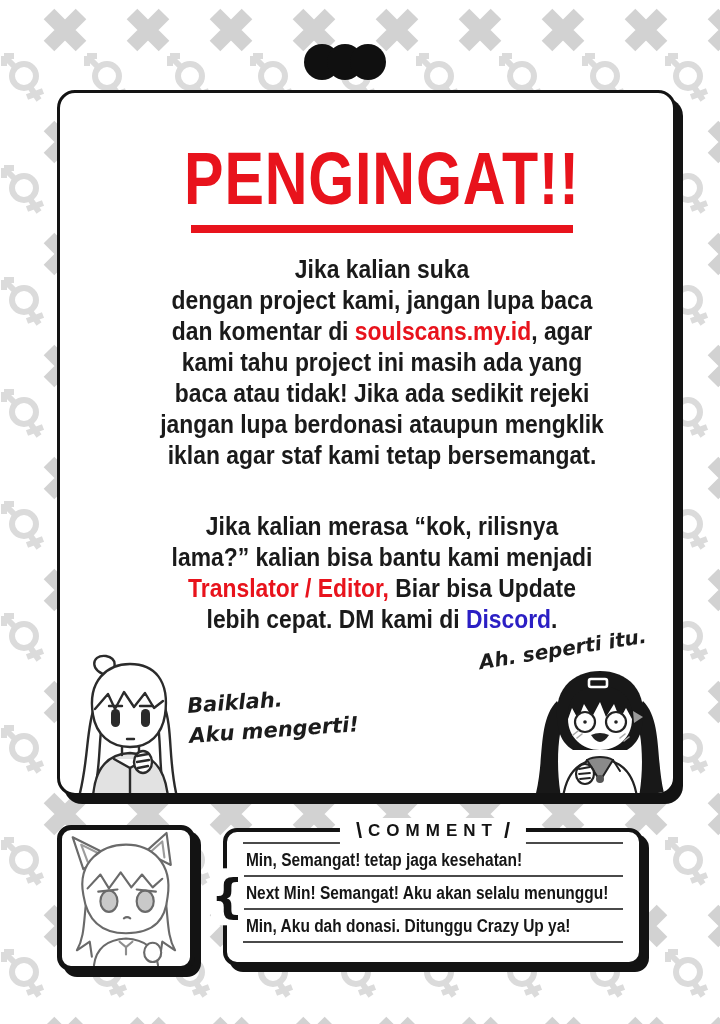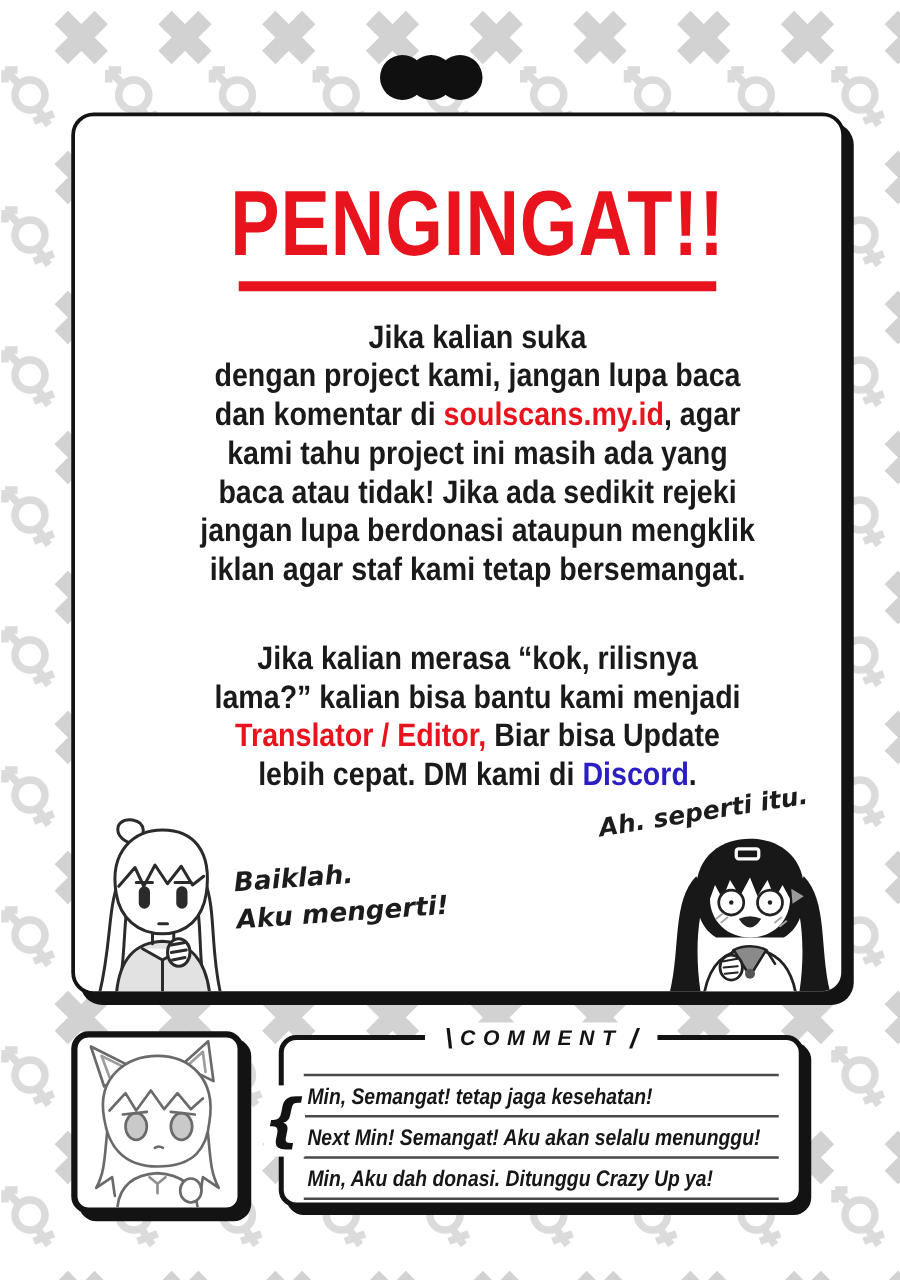--- a/index.html
+++ b/index.html
@@ -38,30 +38,30 @@
           font-weight:bold;color:#1c1c1c;}
   .speech-left{left:128px;top:52px;font-size:21px;line-height:30px;transform:rotate(-4deg);}
   .speech-right{right:26px;top:4px;font-size:20px;transform:rotate(-9deg);white-space:nowrap;}
 
   
   .avatar-box{position:absolute;left:57px;top:825px;width:128px;height:136px;background:#fff;
               border:5px solid #131313;border-radius:14px;box-shadow:6px 6px 0 #131313;z-index:2;}
   .avatar-box svg{width:100%;height:100%;}
 
   .comment-box{position:absolute;left:223px;top:828px;width:412px;height:130px;background:#fff;
-               border:4px solid #131313;border-radius:14px;box-shadow:6px 6px 0 #131313;z-index:2;font-style:italic;}
+               border:4px solid #131313;border-radius:14px;box-shadow:6px 6px 0 #131313;z-index:2;}
   .comment-header{position:absolute;top:-14px;left:50%;transform:translateX(-50%);
                   background:#fff;padding:0 10px;white-space:nowrap;font-weight:bold;
                   font-size:17px;color:#131313;}
   .comment-header .slash{font-size:22px;font-weight:bold;vertical-align:-2px;padding:0 6px;}
   .comment-header .hdr-word{letter-spacing:6px;}
   .brace-notch{position:absolute;left:-16px;top:50%;transform:translateY(-50%);
                font-family:"DejaVu Sans",sans-serif;font-size:46px;font-weight:bold;
                color:#131313;background:#ffffff;line-height:0.9;padding:8px 0;}
-  .comment-list{margin-top:27px;}
+  .comment-list{margin-top:10px;}
   .sep{height:2px;background:#4a4a4a;margin:0 16px;}
   .comment-row{padding:5px 0 4px 22px;font-size:18px;line-height:22px;font-weight:bold;
                color:#161616;white-space:nowrap;transform:scaleX(0.86);transform-origin:left center;}
 </style>
 </head>
 <body>
 
 <div id="screen">
 
   <svg id="bg-pattern" aria-hidden="true">

